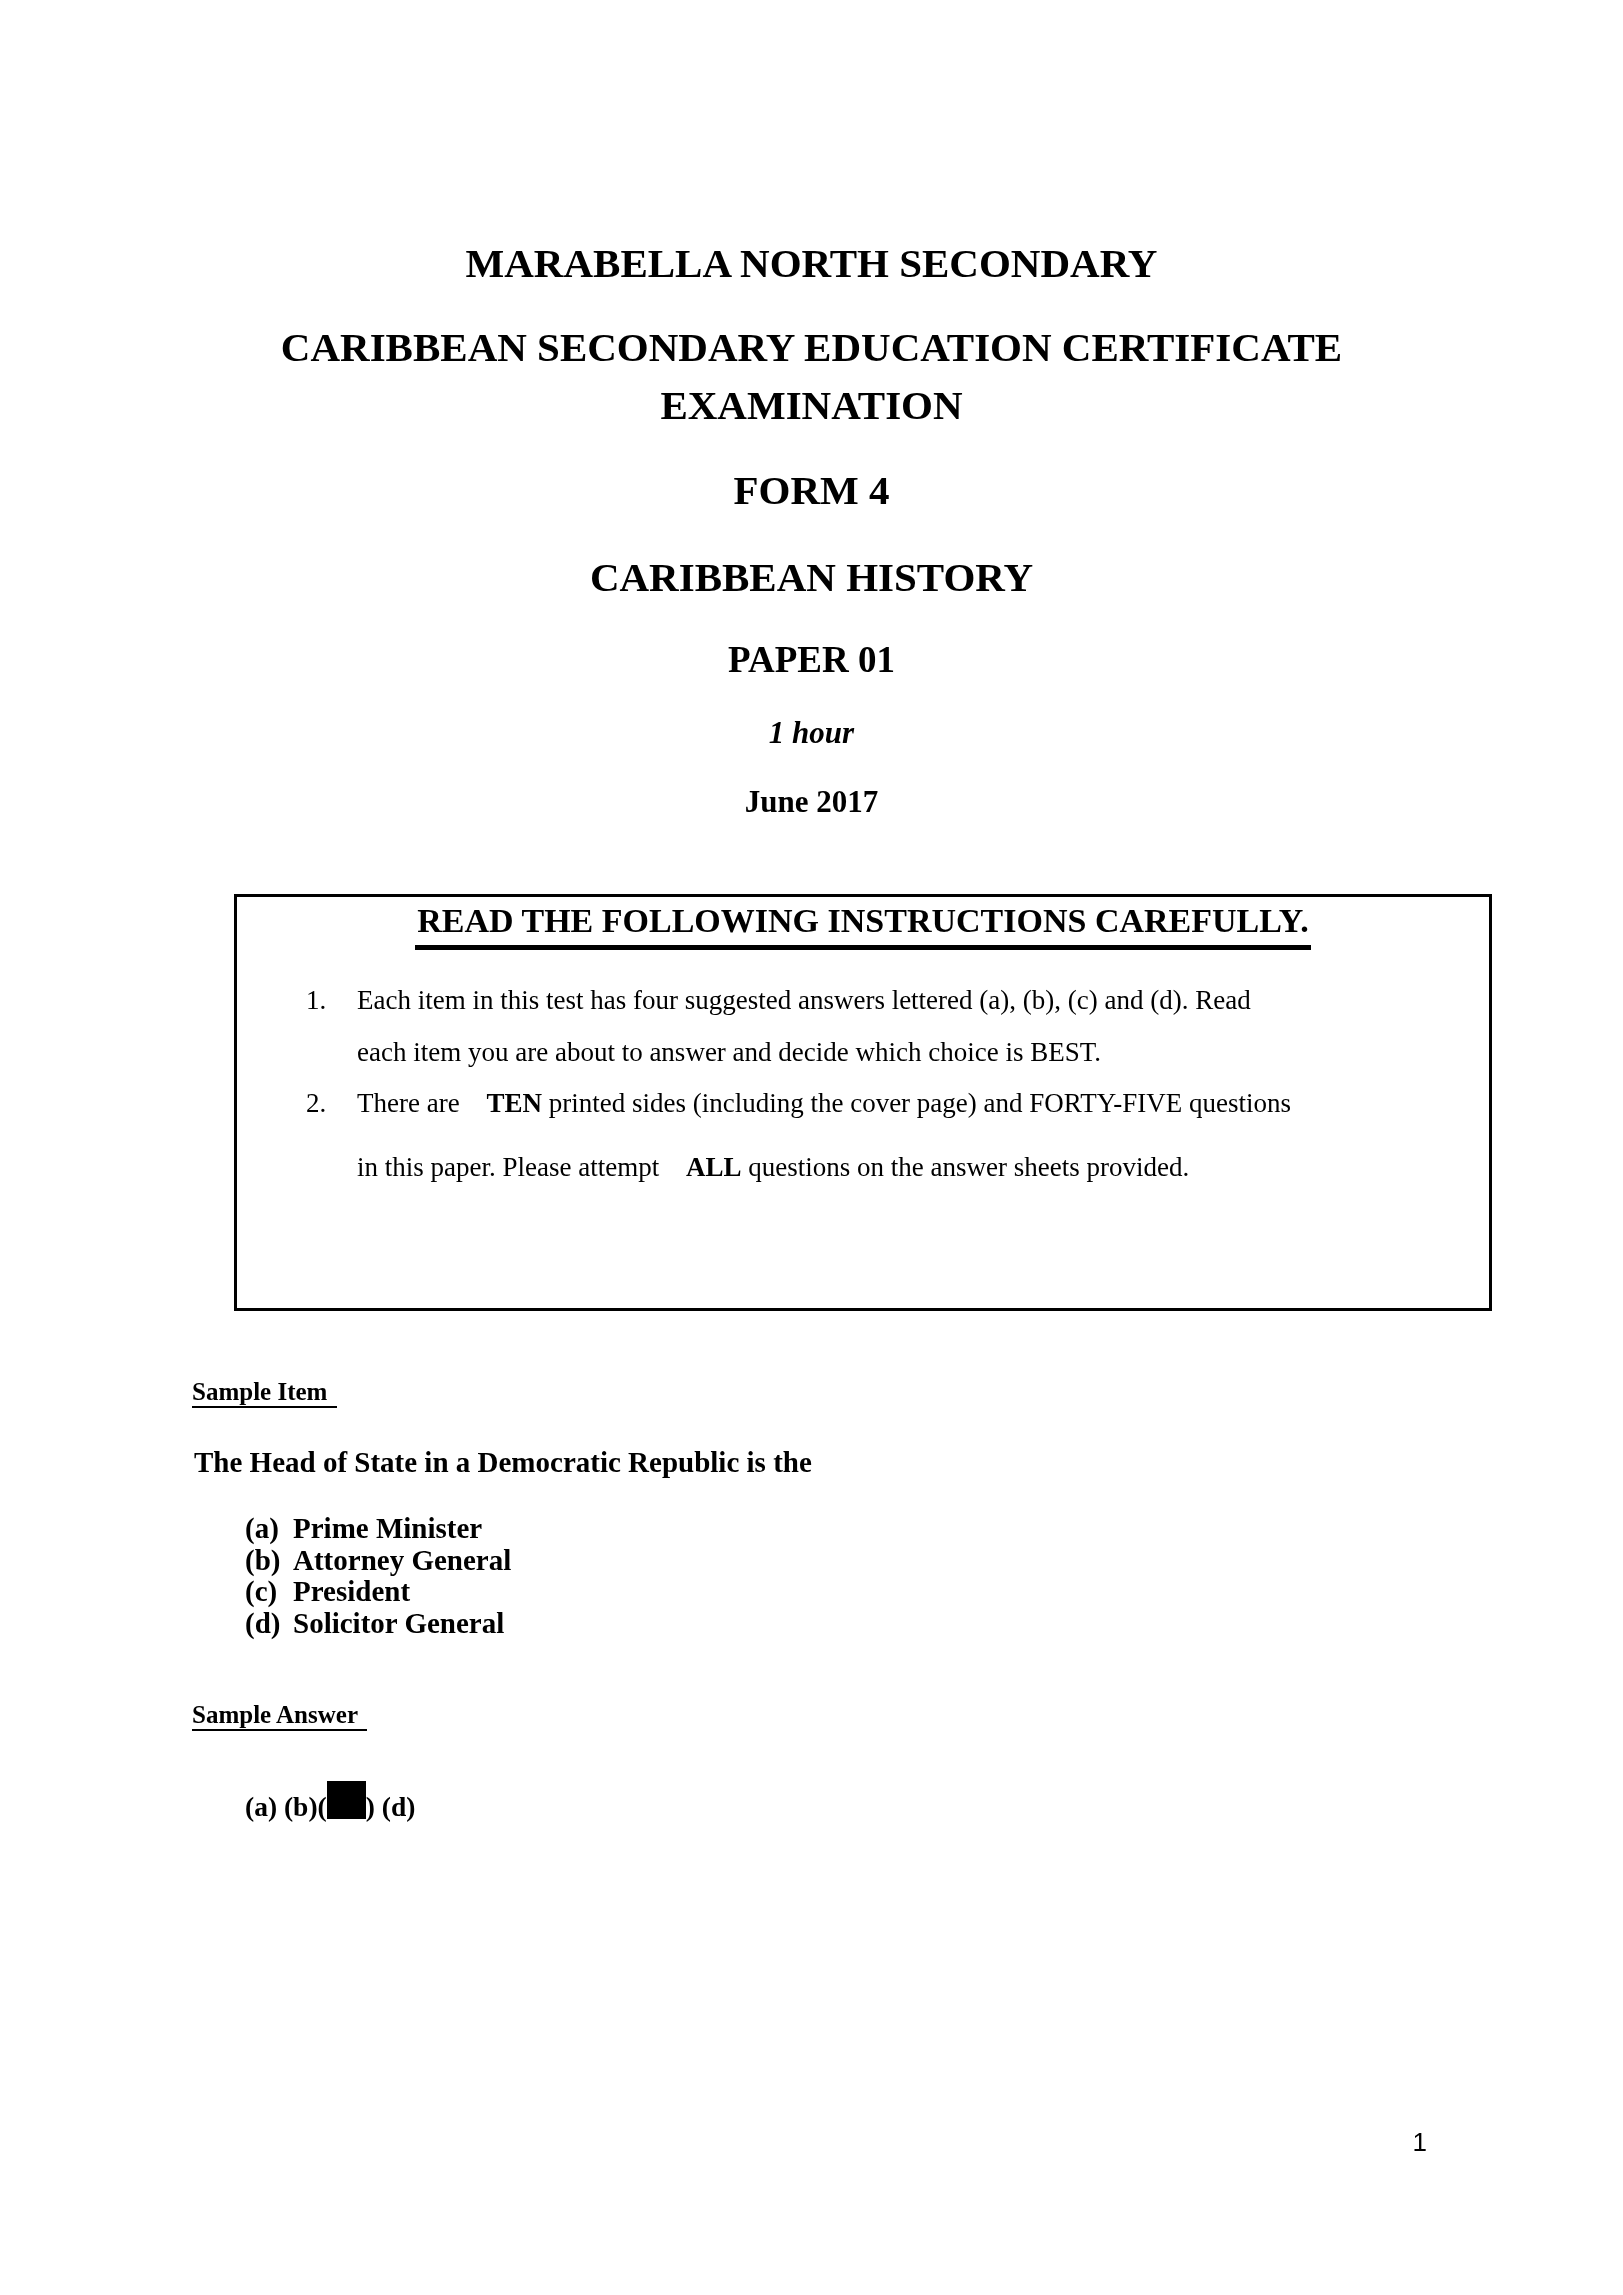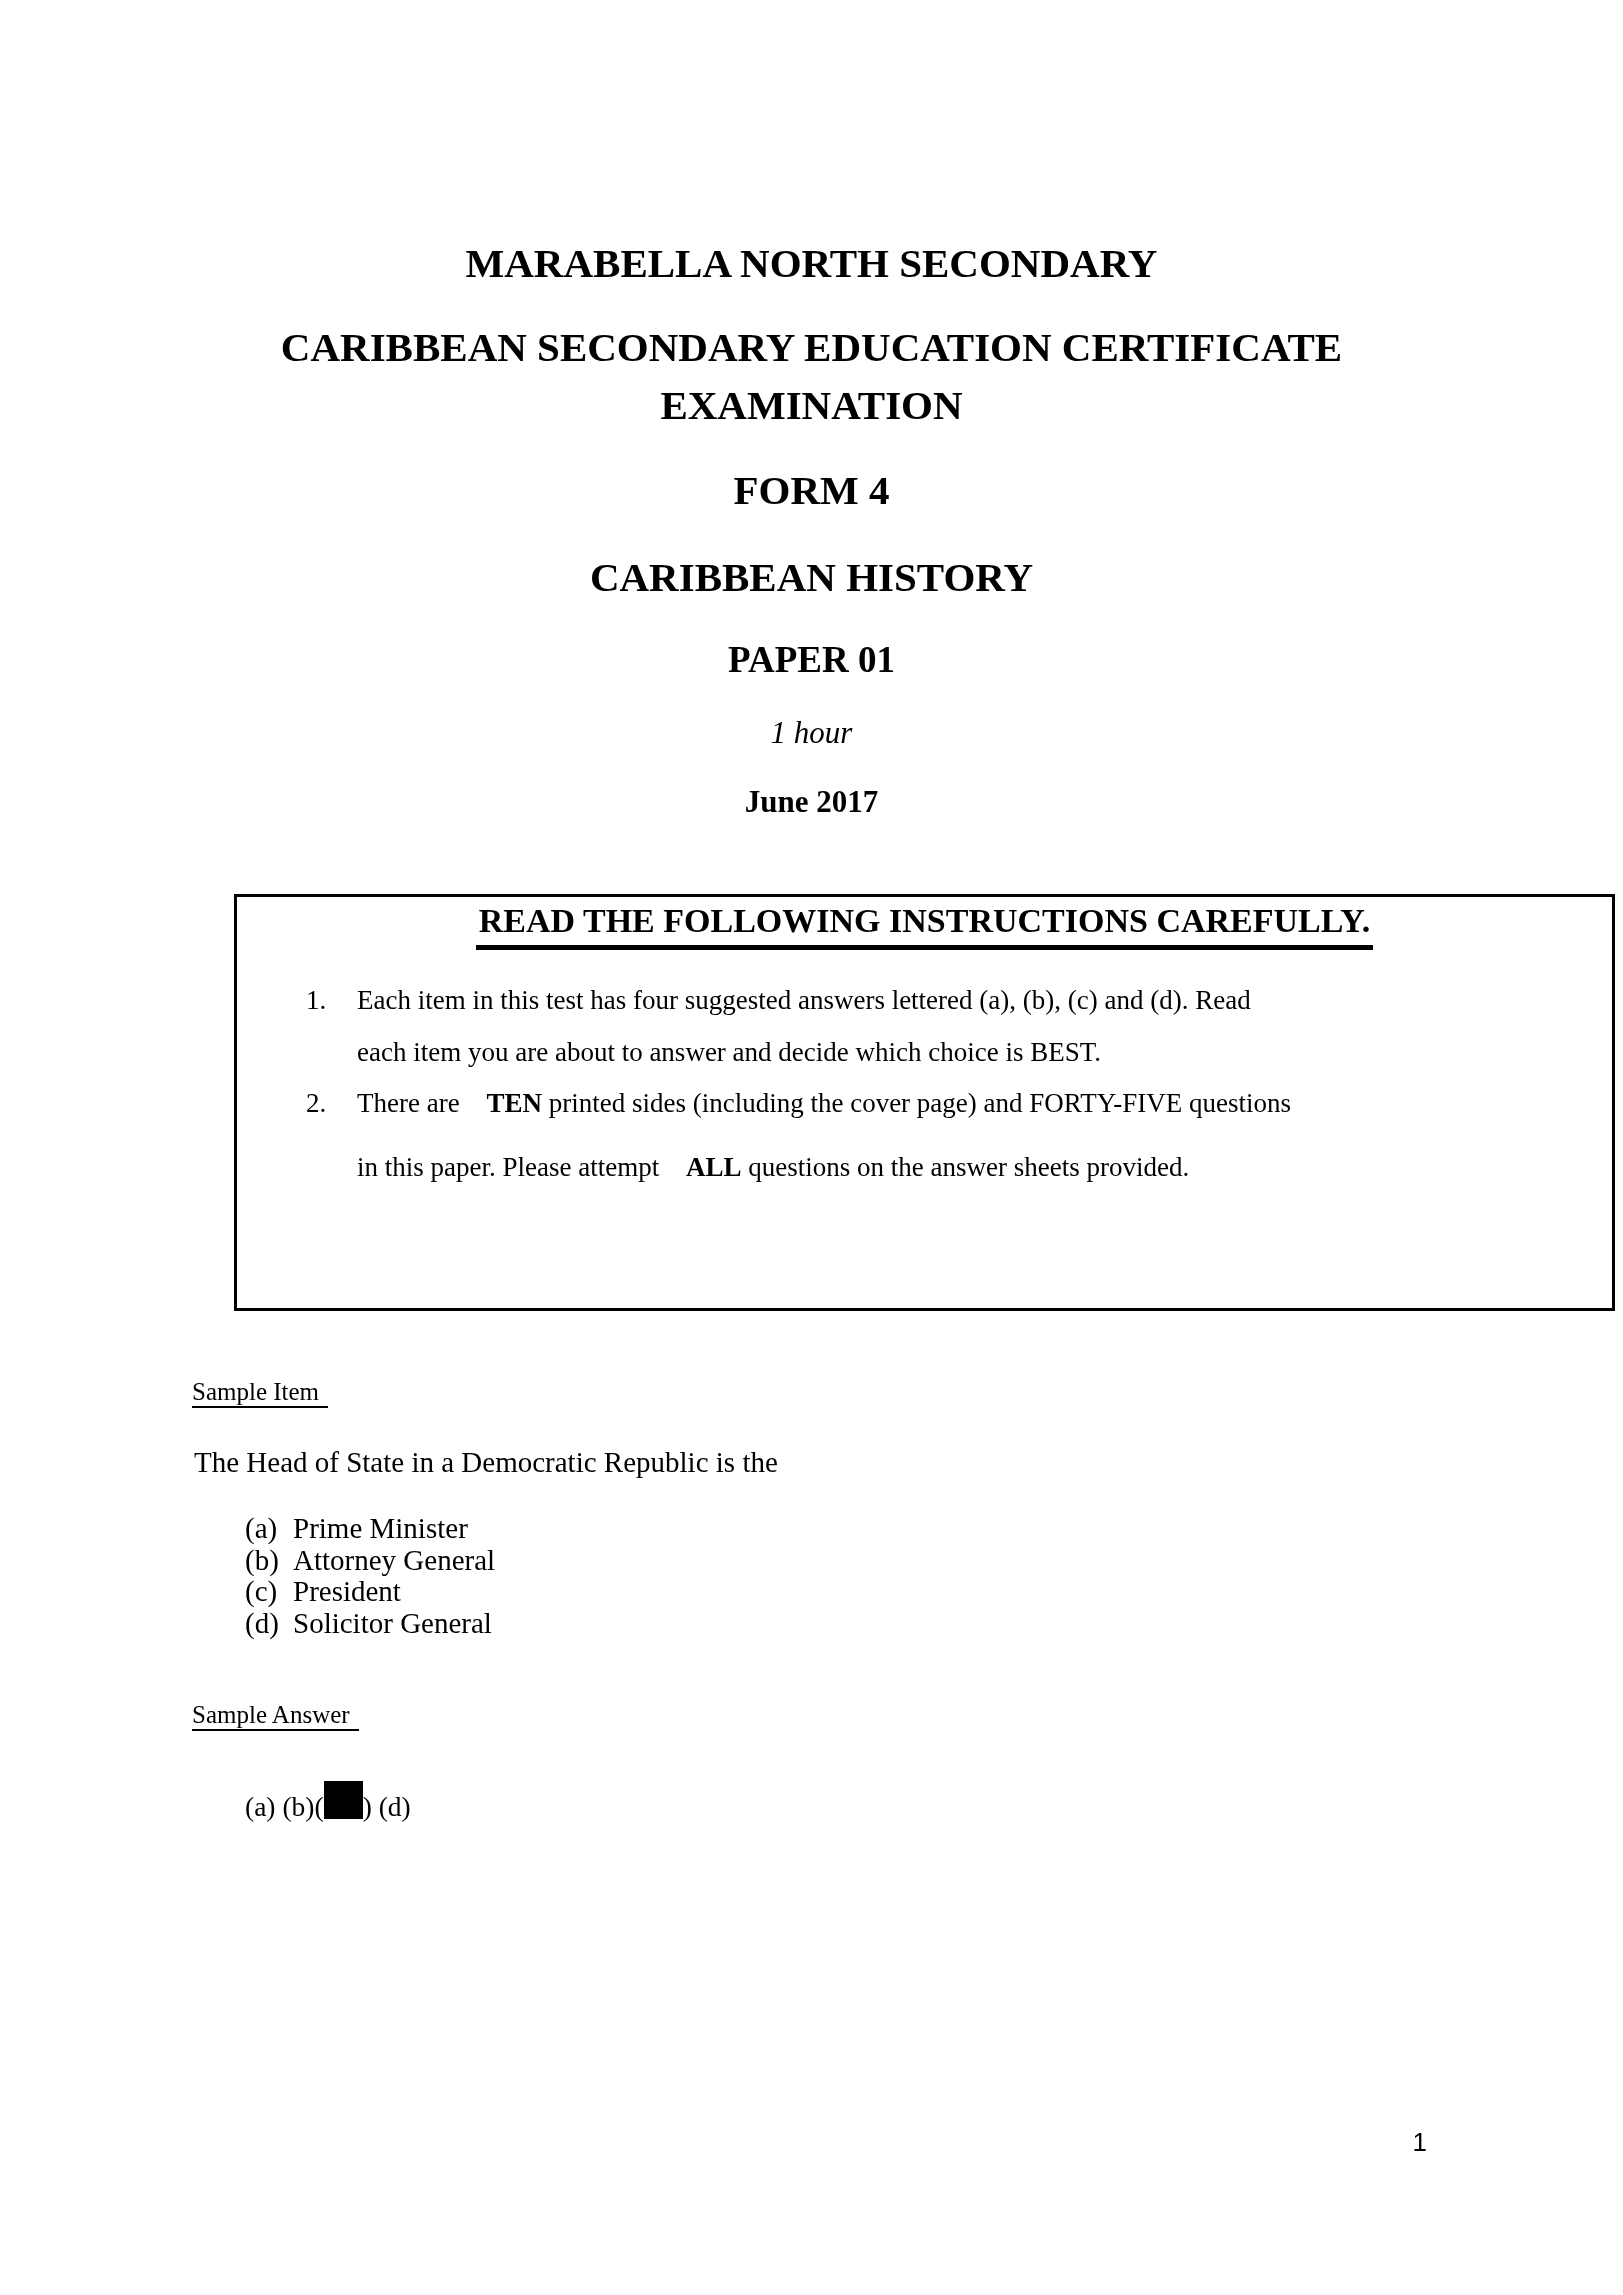--- a/index.html
+++ b/index.html
@@ -9,33 +9,33 @@
   }
   .page {
     position: relative;
     width: 1623px;
     height: 2295px;
     background: #ffffff;
     color: #000000;
     font-family: "Liberation Serif", "DejaVu Serif", serif;
     overflow: hidden;
   }
-  .abs { position: absolute; white-space: nowrap; line-height: 1; }
+  .abs { position: absolute; white-space: nowrap; line-height: 1; font-weight: bold; }
   .center { left: 0; right: 0; text-align: center; margin-top: 42px; }
 
   .title-main  { font-size: 41px; font-weight: bold; }
   .title-paper { font-size: 37px; font-weight: bold; }
   .title-dur   { font-size: 31px; font-style: italic; }
   .title-date  { font-size: 31px; font-weight: bold; }
 
   .instr-box {
     position: absolute;
     left: 234px;
     top: 894px;
-    width: 1381px;
+    width: 1258px;
     height: 417px;
     border: 3.9px solid #000000;
     box-sizing: border-box;
   }
   .instr-title-wrap { text-align: center; margin-top: 7.2px; }
   .instr-title {
     display: inline-block;
     font-size: 34px;
     font-weight: bold;
     line-height: 1;

